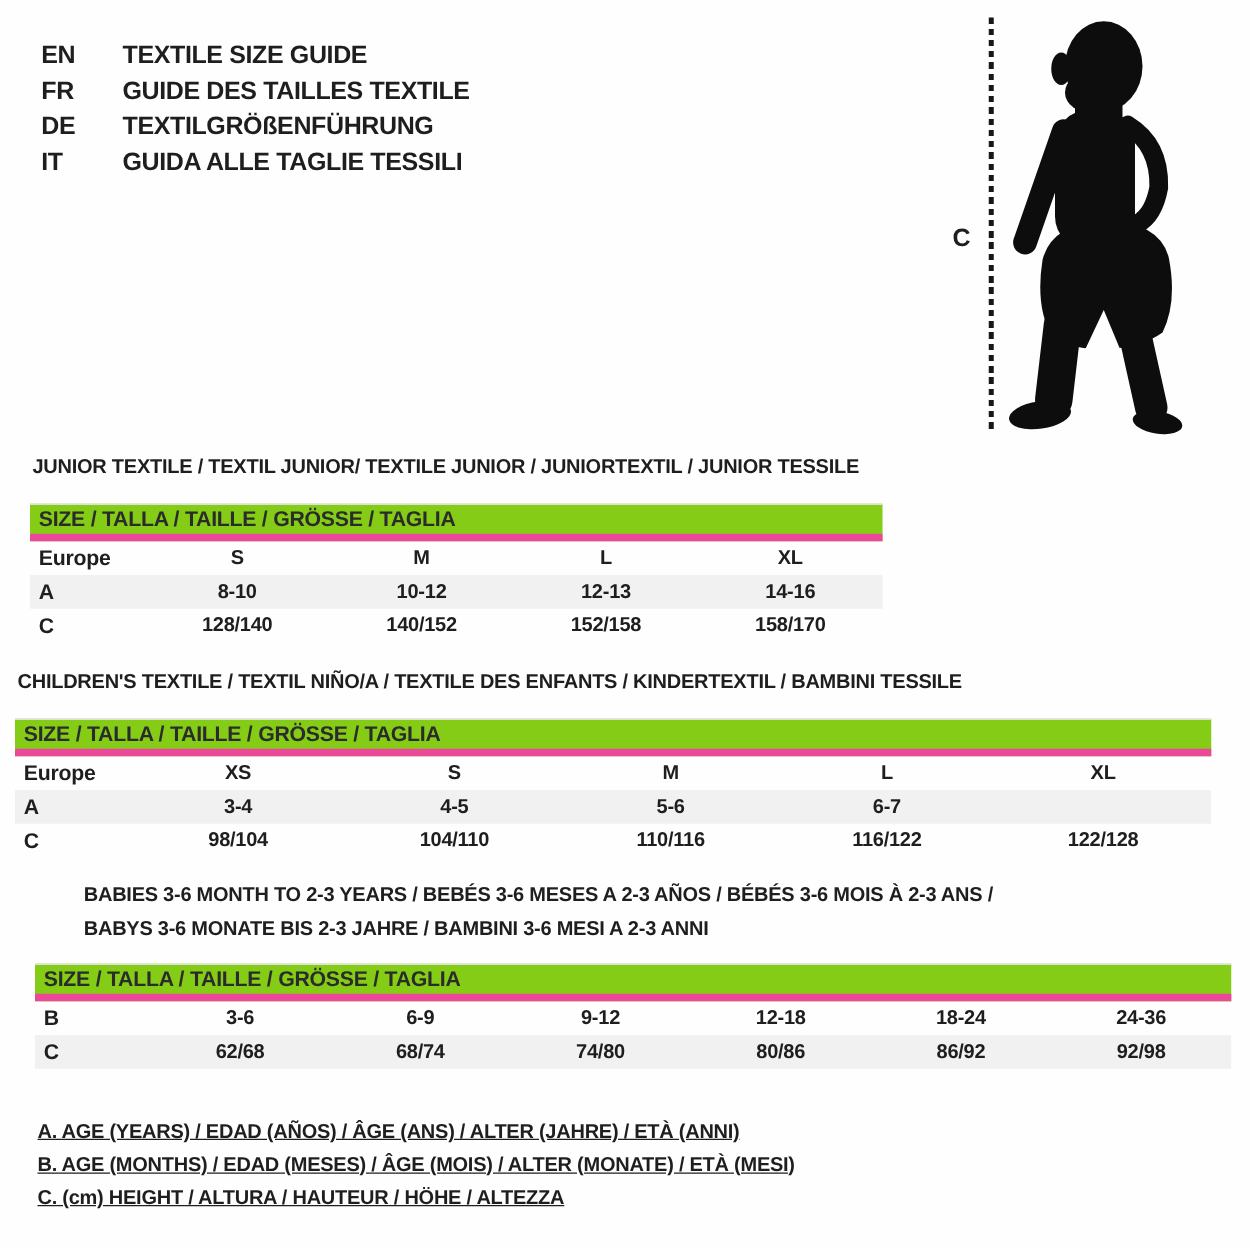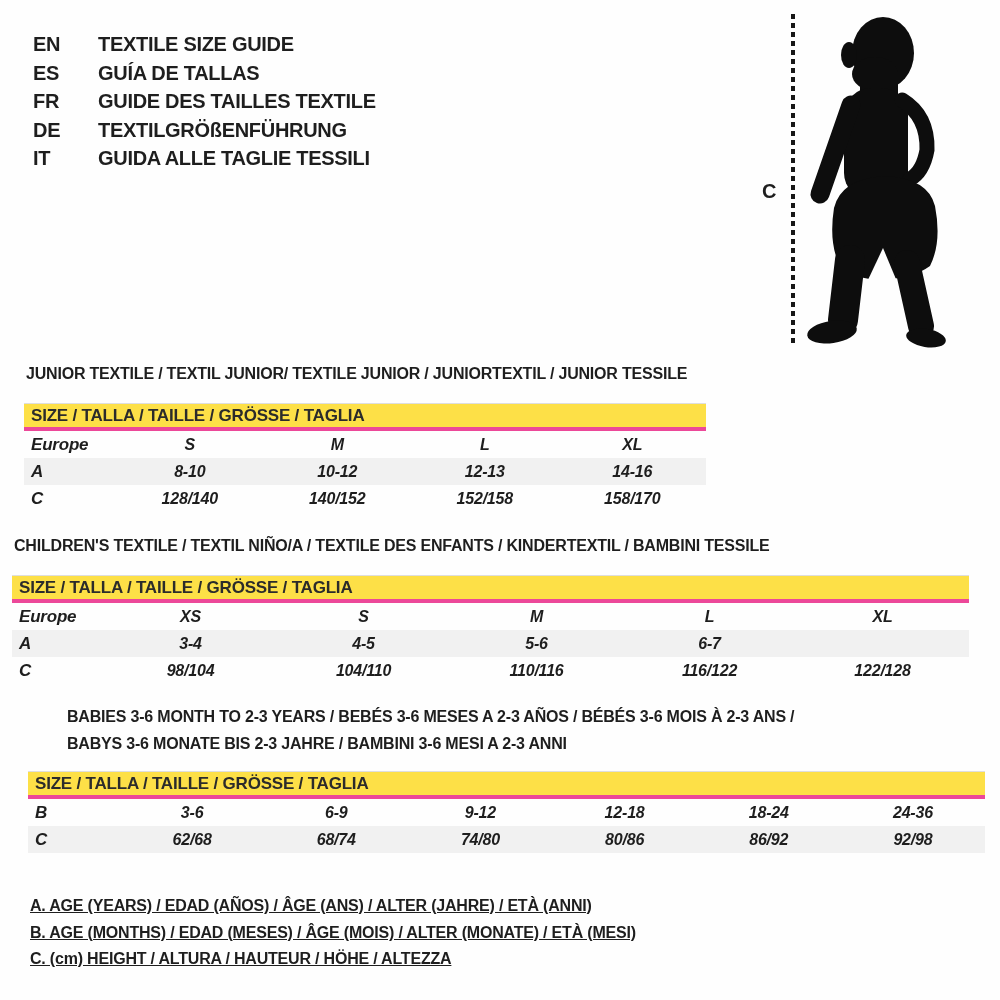--- a/index.html
+++ b/index.html
@@ -27,48 +27,44 @@
 
   
   .tbl{position:absolute;}
   .tbl-title{padding-left:2px;font-size:16px;font-weight:700;letter-spacing:-0.2px;}
   .tbl-title div{line-height:20px;}
   .tbl-title.twoline div{line-height:27px;margin-left:37px;}
   .t0 .tbl-header,.t1 .tbl-header{margin-top:19px;}
   .t2 .tbl-header{margin-top:14px;}
   .tbl-header{
     height:23px;line-height:23px;
-    background:#fde047;
+    background:#84cc16;
     border-top:1px solid #dedede;
-    border-bottom:4px solid #ec4899;
+    border-bottom:6px solid #ec4899;
     padding-left:7px;
     font-size:17px;font-weight:700;color:#2b2b2b;letter-spacing:-0.2px;
   }
-  .trow{display:grid;height:27px;line-height:27px;font-weight:700;letter-spacing:-0.2px;font-style:italic;}
+  .trow{display:grid;height:27px;line-height:27px;font-weight:700;letter-spacing:-0.2px;}
   .trow.shaded{background:#f1f1f1;}
   .rlabel{padding-left:7px;font-size:17px;text-align:left;}
   .cell{font-size:16px;text-align:center;}
 
   
   .footnotes{position:absolute;left:30px;top:893px;text-decoration:underline;}
   .footnotes div{font-size:16px;font-weight:700;line-height:26.5px;letter-spacing:-0.2px;}
 </style>
 </head>
 <body>
 
 <div class="page">
 
   <section class="langs">
     <div class="lang-row">
       <span>EN</span>
       <span>TEXTILE SIZE GUIDE</span>
-    </div>
-    <div class="lang-row">
-      <span>ES</span>
-      <span>GUÍA DE TALLAS</span>
     </div>
     <div class="lang-row">
       <span>FR</span>
       <span>GUIDE DES TAILLES TEXTILE</span>
     </div>
     <div class="lang-row">
       <span>DE</span>
       <span>TEXTILGRÖßENFÜHRUNG</span>
     </div>
     <div class="lang-row">

